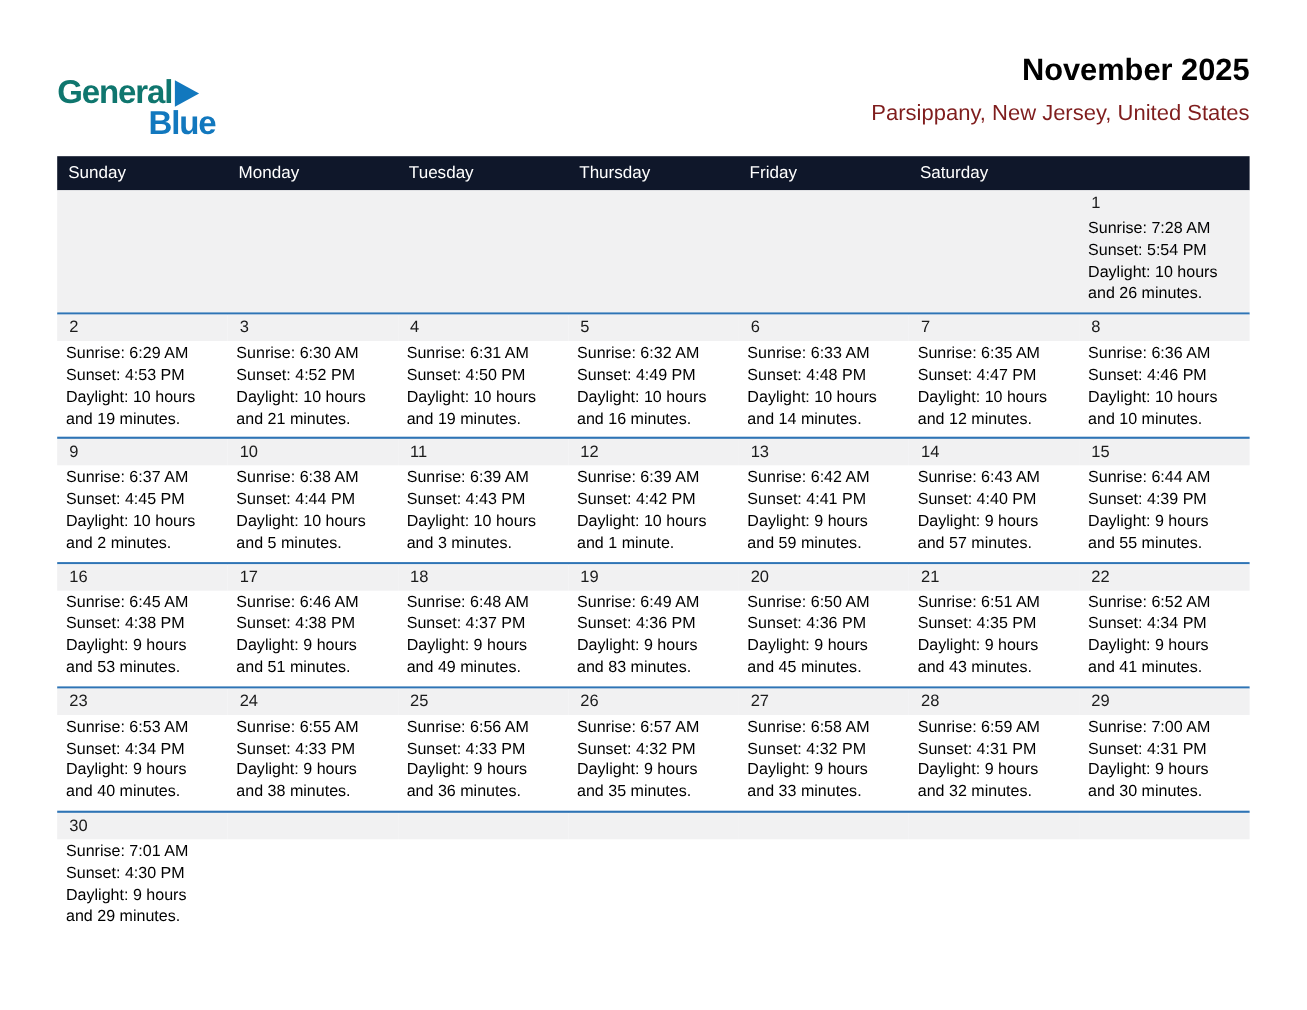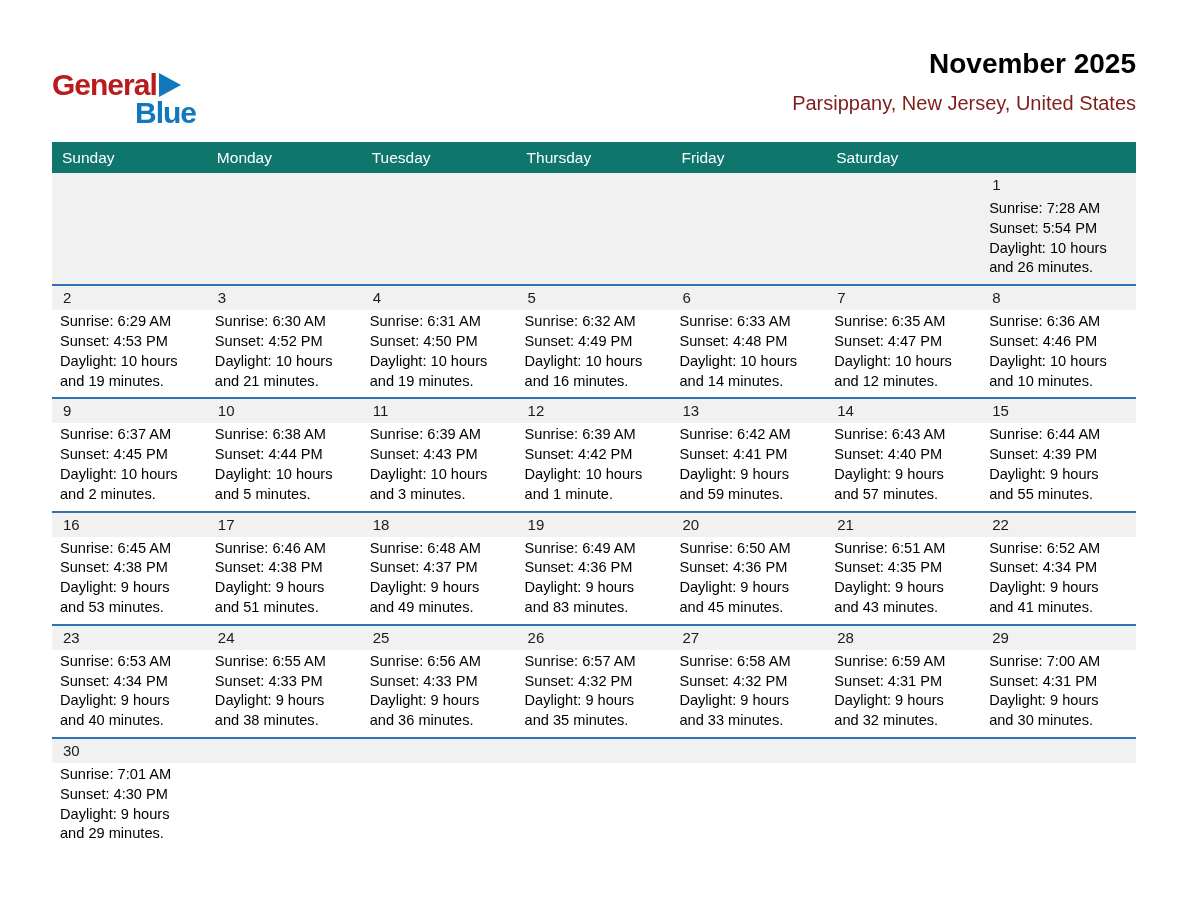--- a/index.html
+++ b/index.html
@@ -19,21 +19,21 @@
     display: flex;
     justify-content: space-between;
     align-items: flex-start;
     padding: 48px 52px 10px 52px;
   }
   .logo { margin-top: 22px; line-height: 1; }
   .logo-row1 { display: flex; align-items: center; }
   .logo-general {
     font-size: 30px;
     font-weight: bold;
-    color: #b91c1c;
+    color: #0f766e;
     letter-spacing: -1px;
   }
   .logo-triangle {
     width: 0; height: 0;
     border-top: 12px solid transparent;
     border-bottom: 12px solid transparent;
     border-left: 22px solid #1278BE;
     margin-left: 2px;
   }
   .logo-blue {
@@ -56,21 +56,21 @@
     font-size: 20px;
     font-weight: 400;
     color: #7f1d1d;
   }
 
   
   .calendar { margin: 4px 52px 0 52px; }
   .day-header-row {
     display: grid;
     grid-template-columns: repeat(7, 1fr);
-    background: #0f766e;
+    background: #0f172a;
     height: 31px;
   }
   .day-name {
     color: #ffffff;
     font-size: 15.5px;
     line-height: 31px;
     padding-left: 10px;
   }
   .week {
     display: grid;

